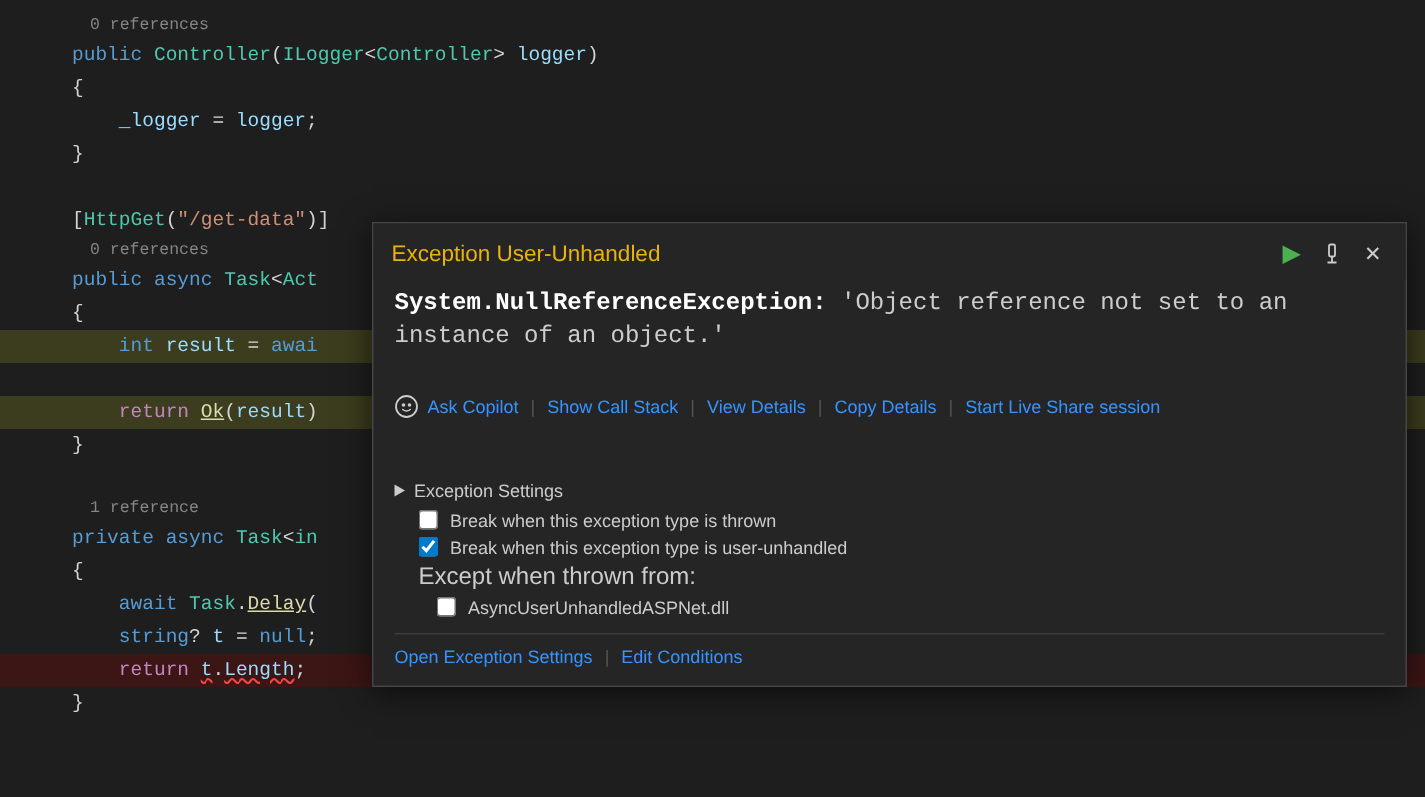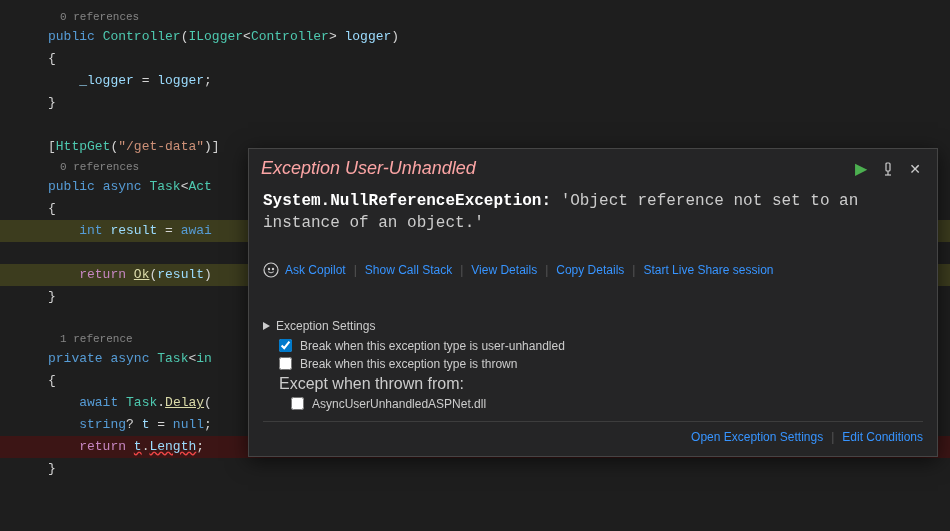--- a/index.html
+++ b/index.html
@@ -89,24 +89,23 @@
     .popup-titlebar {
       display: flex;
       align-items: center;
       justify-content: space-between;
       padding: 8px 12px 6px 12px;
       background: #252526;
     }
 
     .popup-title {
       font-family: 'Segoe UI', sans-serif;
-      font-size: 18px;
-      color: #fca5a5;
+      font-size: 15px;
+      color: #eab308;
       font-weight: normal;
-      font-style: italic;
     }
 
     .popup-controls {
       display: flex;
       align-items: center;
       gap: 6px;
     }
 
     .popup-ctrl-btn {
       background: none;
@@ -232,21 +231,20 @@
 
     .bottom-links {
       display: flex;
       align-items: center;
       gap: 0;
       margin-top: 10px;
       border-top: 1px solid #3d3d3d;
       padding-top: 8px;
       font-family: 'Segoe UI', sans-serif;
       font-size: 12px;
-      justify-content: flex-end;
     }
 
     .bottom-link {
       color: #3794ff;
       cursor: pointer;
       text-decoration: none;
     }
 
     .bottom-sep {
       color: #555;
@@ -426,27 +424,27 @@
       <a class="action-link">Start Live Share session</a>
     </div>
 
     <div class="exception-settings">
       <div class="settings-header">
         <span class="triangle"></span>
         <span>Exception Settings</span>
       </div>
 
       <div class="checkbox-row">
+        <input type="checkbox" id="chk1" style="">
+        <label for="chk1">Break when this exception type is thrown</label>
+      </div>
+
+      <div class="checkbox-row">
         <input type="checkbox" id="chk2" checked="" style="">
         <label for="chk2">Break when this exception type is user-unhandled</label>
-      </div>
-
-      <div class="checkbox-row">
-        <input type="checkbox" id="chk1" style="">
-        <label for="chk1">Break when this exception type is thrown</label>
       </div>
 
       <div class="except-label">Except when thrown from:</div>
 
       <div class="sub-checkbox-row">
         <input type="checkbox" id="chk3" style="">
         <label for="chk3">AsyncUserUnhandledASPNet.dll</label>
       </div>
 
       <div class="bottom-links">

